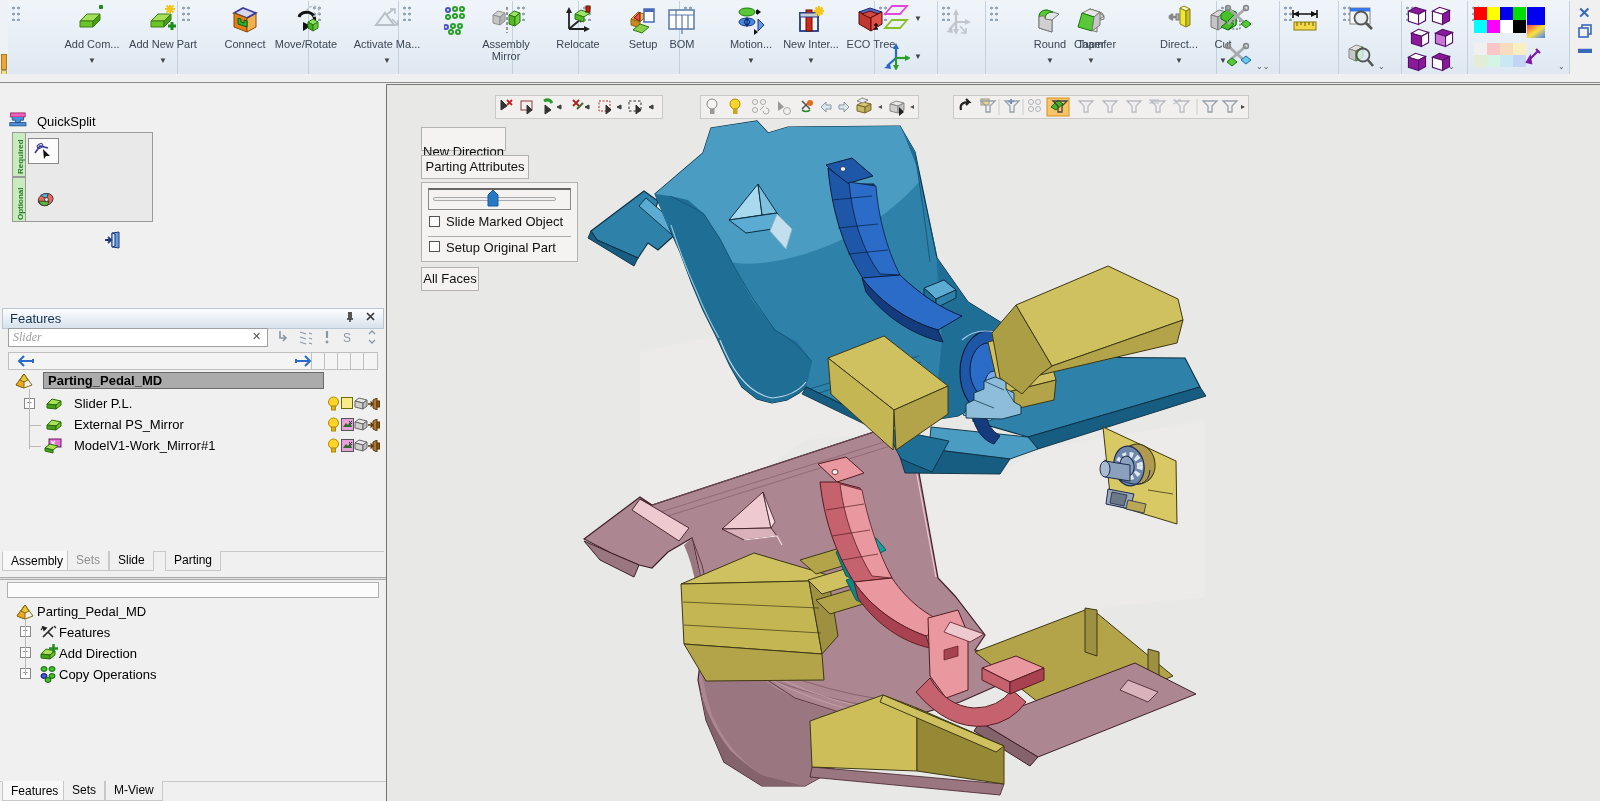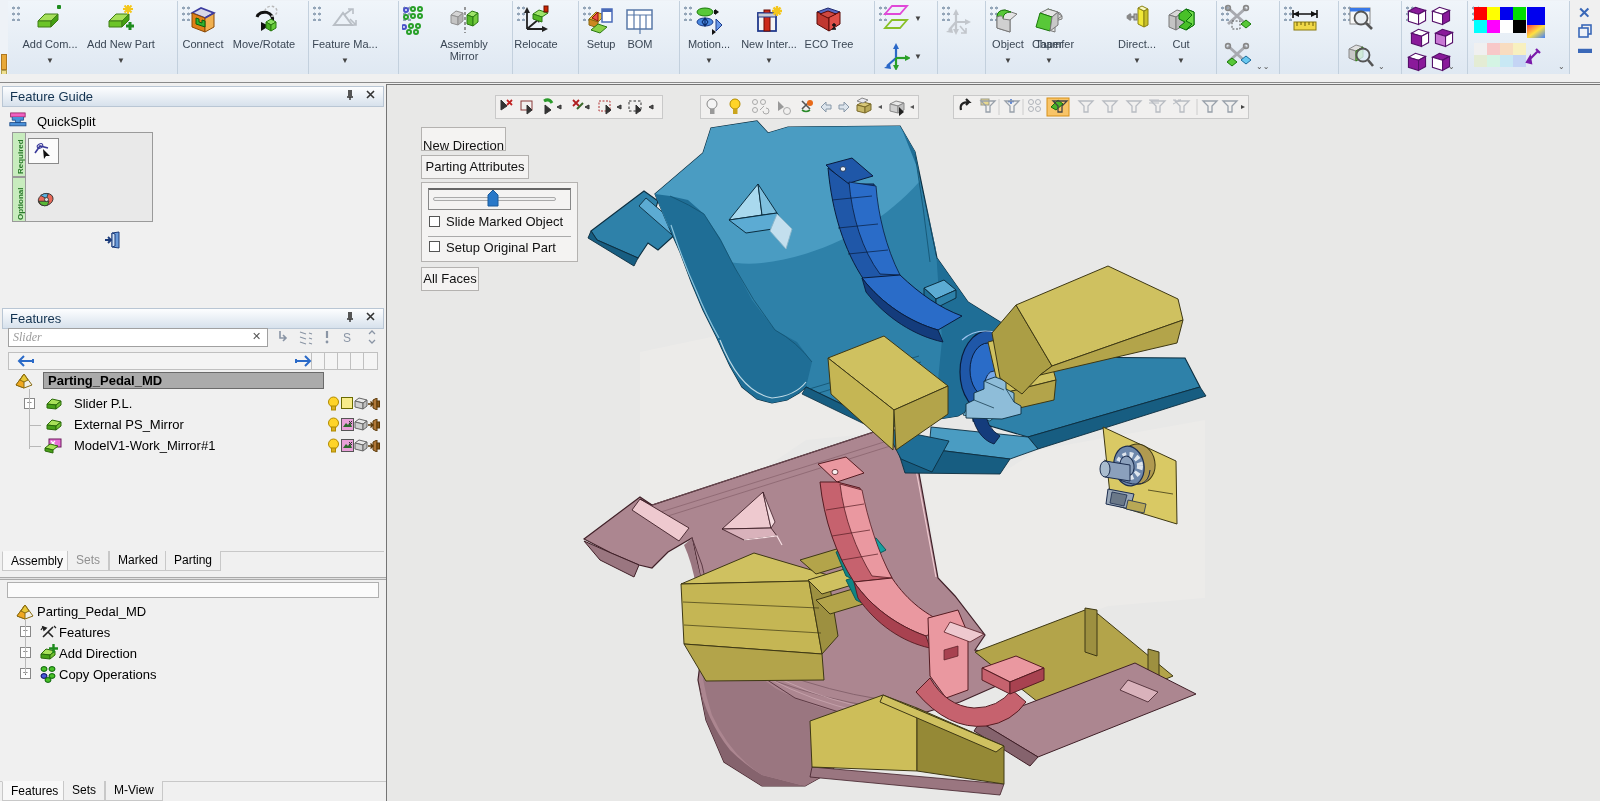--- a/index.html
+++ b/index.html
@@ -3,21 +3,21 @@
 <meta charset="utf-8">
 <style>
 * { margin:0; padding:0; box-sizing:border-box; }
 html,body { width:1600px; height:801px; overflow:hidden; font-family:"Liberation Sans", sans-serif; background:#f0f0f0; }
 #app { position:relative; width:1600px; height:801px; }
 #ribbon { position:absolute; left:0; top:0; width:1600px; height:83px; background:#eef2f7; }
 .rgroup { position:absolute; top:1px; height:73px; background:linear-gradient(#f0f5fa,#dfe8f2); border-right:1px solid #c3d0dd; }
 .rgroup .dots { position:absolute; left:3px; top:4px; width:10px; height:16px;
   background-image:radial-gradient(circle 1.6px, #93a5b8 1.4px, transparent 1.6px);
   background-size:5px 6px; }
-.rbtn { position:absolute; top:2px; text-align:center; color:#3a4654; font-size:11px; }
+.rbtn { position:absolute; top:2px; text-align:center; color:#3a4654; font-size:11px;margin-left:42px; }
 .rbtn .ric { height:36px; display:flex; align-items:center; justify-content:center; }
 .rbtn .rlb { line-height:12px; white-space:pre; }
 .rarrow { position:absolute; font-size:8px; color:#444; bottom:7px; width:100%; text-align:center; }
 #sidebar { position:absolute; left:0; top:83px; width:386px; height:718px; background:#f0f0f0; }
 .ptitle { position:absolute; left:2px; width:382px; height:21px; background:linear-gradient(#fdfeff,#d7e1ec); border:1px solid #b9c6d4; color:#123250; font-size:13px; padding:2px 0 0 7px; }
 .ptools { position:absolute; right:8px; top:2px; color:#333; font-size:12px; }
 .treerow { position:absolute; font-size:13px; color:#000; white-space:nowrap; }
 .tab { position:absolute; height:20px; font-size:12px; color:#000; background:#f0f0f0; border:1px solid #c8c8c8; border-top:none; padding:2px 8px 0 8px; }
 .tab.active { background:#f8f8f8; border-top:1px solid #f8f8f8; }
 #viewport { position:absolute; left:386px; top:84px; width:1214px; height:717px; background:#e8e8e7; border-left:1px solid #747474; border-top:1px solid #747474; }
@@ -128,21 +128,21 @@
         <div class="rlb">Move/Rotate</div>
       </div>
 <div class="rbtn" style="left:308px;width:74px;height:70px">
         <div class="ric">
           <svg width="30" height="30" viewBox="0 0 30 30">
             <polygon points="4,20 13,8 22,20" fill="none" stroke="#b9bfc6" stroke-width="2"></polygon>
 <path d="M14,10 22,4 M18,4 h5 v5" stroke="#b9bfc6" stroke-width="1.6" fill="none"></path>
 <path d="M20,14 26,20 M26,15 v5 h-5" stroke="#b9bfc6" stroke-width="1.6" fill="none"></path>
           </svg>
         </div>
-        <div class="rlb">Feature Ma...</div>
+        <div class="rlb">Activate Ma...</div>
         <div class="rarrow">▼</div>
       </div>
 <div class="rbtn" style="left:395px;width:44px;height:70px">
         <div class="ric">
           <svg width="30" height="30" viewBox="0 0 30 30">
             <g fill="none" stroke-width="2">
 <circle cx="4" cy="5" r="2" stroke="#4a52c8"></circle>
               <circle cx="11" cy="4" r="2" stroke="#28a028"></circle>
               <circle cx="18" cy="4" r="2" stroke="#28a028"></circle>
 <circle cx="4" cy="12" r="2" stroke="#28a028"></circle>
@@ -274,21 +274,21 @@
 <path d="M16,18 l6,7 m0,-5 v5 h-5" stroke="#c2c6cc" stroke-width="1.6" fill="none"></path>
         </svg></div>
 <div class="rbtn" style="left:984px;width:48px;height:70px">
         <div class="ric">
           <svg width="30" height="30" viewBox="0 0 30 30">
             <path d="M4,12 Q4,5 12,5 L24,9 17,15 17,27 4,23 Z" fill="#e4e4e4" stroke="#787878"></path>
 <path d="M4,12 Q4,5 12,5 L18,7 Q10,7 10,14 Z" fill="#58c838" stroke="#1a7a0a"></path>
 <path d="M10,14 17,15 17,27 4,23 4,12 Q10,9 10,14" fill="#d0d0d0" stroke="#787878"></path>
           </svg>
         </div>
-        <div class="rlb">Object</div>
+        <div class="rlb">Round</div>
         <div class="rarrow">▼</div>
       </div>
 <div class="rbtn" style="left:1026px;width:54px;height:70px">
         <div class="ric">
           <svg width="30" height="30" viewBox="0 0 30 30">
             <polygon points="4,13 4,9 10,4 22,8 24,11 24,14 17,16 17,27 4,23" fill="#e4e4e4" stroke="#787878"></polygon>
 <polygon points="4,9 10,4 18,7 9,12" fill="#58c838" stroke="#1a7a0a"></polygon>
 <polygon points="9,12 18,7 24,11 17,16" fill="#d8d8d8" stroke="#787878"></polygon>
           </svg>
         </div>
@@ -433,25 +433,20 @@
 <div style="position:absolute;left:1578px;top:4px;color:#3a68b8;font-size:15px;font-weight:bold">✕</div>
 <svg style="position:absolute;left:1578px;top:24px" width="14" height="14">
         <rect x="4" y="1" width="9" height="9" fill="none" stroke="#3a68b8" stroke-width="1.6"></rect>
         <rect x="1" y="4" width="9" height="9" fill="#eef2f7" stroke="#3a68b8" stroke-width="1.6"></rect>
       </svg>
 <div style="position:absolute;left:1578px;top:40px;color:#3a68b8;font-size:14px;font-weight:bold">▬</div>
 <div style="position:absolute;left:0;top:74px;width:1600px;height:8px;background:#f0f0f0"></div>
 <div style="position:absolute;left:0;top:82px;width:1600px;height:1px;background:#8a8a8a"></div>
 </div>
 <div id="sidebar">
-<div class="ptitle" style="top:3px">Feature Guide<span class="ptools"><svg width="30" height="13">
-            <path d="M5,2 v6 M2,8 h6 M5,8 v3" stroke="#333" stroke-width="1.4" fill="none"></path>
-            <rect x="3" y="1" width="4" height="7" fill="#555"></rect>
-            <path d="M22,2 l7,7 M29,2 l-7,7" stroke="#333" stroke-width="1.6"></path>
-          </svg></span></div>
 <svg style="position:absolute;left:9px;top:29px" width="21" height="18" viewBox="0 0 26 22">
 <rect x="2" y="1" width="18" height="5" fill="#f060c0" stroke="#902060"></rect>
 <path d="M4,6 v4 h4 v3 h6 v-3 h4 V6" fill="#4a90d8" stroke="#1a4a88"></path>
 <rect x="1" y="13" width="20" height="4" fill="#4a90d8" stroke="#1a4a88"></rect>
 </svg>
 <div class="treerow" style="left:37px;top:31px;font-size:13px">QuickSplit</div>
 <div style="position:absolute;left:12px;top:49px;width:141px;height:90px;border:1px solid #9a9a9a;background:#e9e9e9"></div>
 <div style="position:absolute;left:12px;top:49px;width:14px;height:45px;background:#c8ecbe;border:1px solid #9a9a9a"></div>
 <div style="position:absolute;left:12px;top:94px;width:14px;height:45px;background:#c8ecbe;border:1px solid #9a9a9a"></div>
 <svg style="position:absolute;left:12px;top:49px" width="14" height="92">
@@ -583,21 +578,21 @@
         <polygon points="6,2 10,0 10,12 6,10" fill="#b07838" stroke="#5a3808"></polygon>
         <rect x="10" y="3" width="2.5" height="6" fill="#8a5818" stroke="#5a3808"></rect>
         <path d="M1,6 h5 m-2.5,-2.5 l2.5,2.5 -2.5,2.5" stroke="#5a3808" stroke-width="1.3" fill="none"></path>
       </svg>
 <div style="position:absolute;left:29px;top:306px;width:1px;height:60px;background:#b8b8b8"></div>
 <div style="position:absolute;left:29px;top:342px;width:12px;height:1px;background:#b8b8b8"></div>
 <div style="position:absolute;left:29px;top:363px;width:12px;height:1px;background:#b8b8b8"></div>
 <div style="position:absolute;left:2px;top:468px;width:382px;height:20px;background:#f0f0f0;border-top:1px solid #c8c8c8"></div>
 <div class="tab active" style="left:2px;top:468px">Assembly</div>
 <div class="tab" style="left:67px;top:468px;color:#909090">Sets</div>
-<div class="tab" style="left:109px;top:468px">Marked</div>
+<div class="tab" style="left:109px;top:468px">Slide</div>
 <div class="tab" style="left:165px;top:468px">Parting</div>
 <div style="position:absolute;left:0px;top:494px;width:386px;height:3px;background:#e0e0e0;border-top:1px solid #aaa;border-bottom:1px solid #aaa"></div>
 <div style="position:absolute;left:7px;top:499px;width:372px;height:16px;background:#fbfbfb;border:1px solid #b0b0b0"></div>
 <svg style="position:absolute;left:15px;top:520px" width="20" height="17" viewBox="0 0 20 17">
 <polygon points="2,13 10,2 18,13 10,16" fill="#f0f0e8" stroke="#886a10"></polygon>
 <polygon points="2,13 10,2 10,16" fill="#f0a820" stroke="#886a10"></polygon>
 <polygon points="6,8 10,2 14,8 10,10" fill="#e8c838" stroke="#886a10"></polygon>
 </svg>
 <div class="treerow" style="left:37px;top:521px">Parting_Pedal_MD</div>
 <div style="position:absolute;left:20px;top:543px;width:11px;height:11px;background:#fff;border:1px solid #888;font-size:9px;line-height:9px;text-align:center;color:#222">+</div>
@@ -856,21 +851,21 @@
       </g>
       <path d="M242,2 v16" stroke="#ccc"></path>
       <g transform="translate(246,0)">
         <polygon points="2,4 16,4 11,9 11,15 7,15 7,9" fill="none" stroke="#98a0aa" stroke-width="1.3"></polygon>
       </g>
       <g transform="translate(266,0)">
         <polygon points="2,4 16,4 11,9 11,15 7,15 7,9" fill="none" stroke="#98a0aa" stroke-width="1.3"></polygon>
       </g>
       <polygon points="286,8 290,10 286,12" fill="#444"></polygon>
     </svg>
-<div class="fbtn" style="left:421px;top:127px;width:85px;height:24px;padding-top:10px">New Direction</div>
+<div class="fbtn" style="left:421px;top:127px;width:85px;height:24px;padding-top:16px">New Direction</div>
 <div class="fbtn" style="left:421px;top:155px;width:108px;height:24px;padding-top:3px">Parting Attributes</div>
 <div class="fbtn" style="left:421px;top:182px;width:157px;height:80px"></div>
 <div style="position:absolute;left:428px;top:188px;width:143px;height:22px;border:1px solid #888;border-top:2px solid #666;background:#f4f3f2"></div>
 <div style="position:absolute;left:433px;top:197px;width:123px;height:4px;border:1px solid #aaa;background:#eee;border-radius:2px"></div>
 <svg style="position:absolute;left:487px;top:190px" width="12" height="17">
       <path d="M6,0 L11,5 V16 H1 V5 Z" fill="#2878c8" stroke="#1a5a9a"></path>
     </svg>
 <div style="position:absolute;left:429px;top:216px;width:11px;height:11px;background:#fff;border:1px solid #555"></div>
 <div style="position:absolute;left:446px;top:214px;font-size:13px;color:#111">Slide Marked Object</div>
 <div style="position:absolute;left:428px;top:236px;width:143px;height:1px;background:#aaa"></div>

